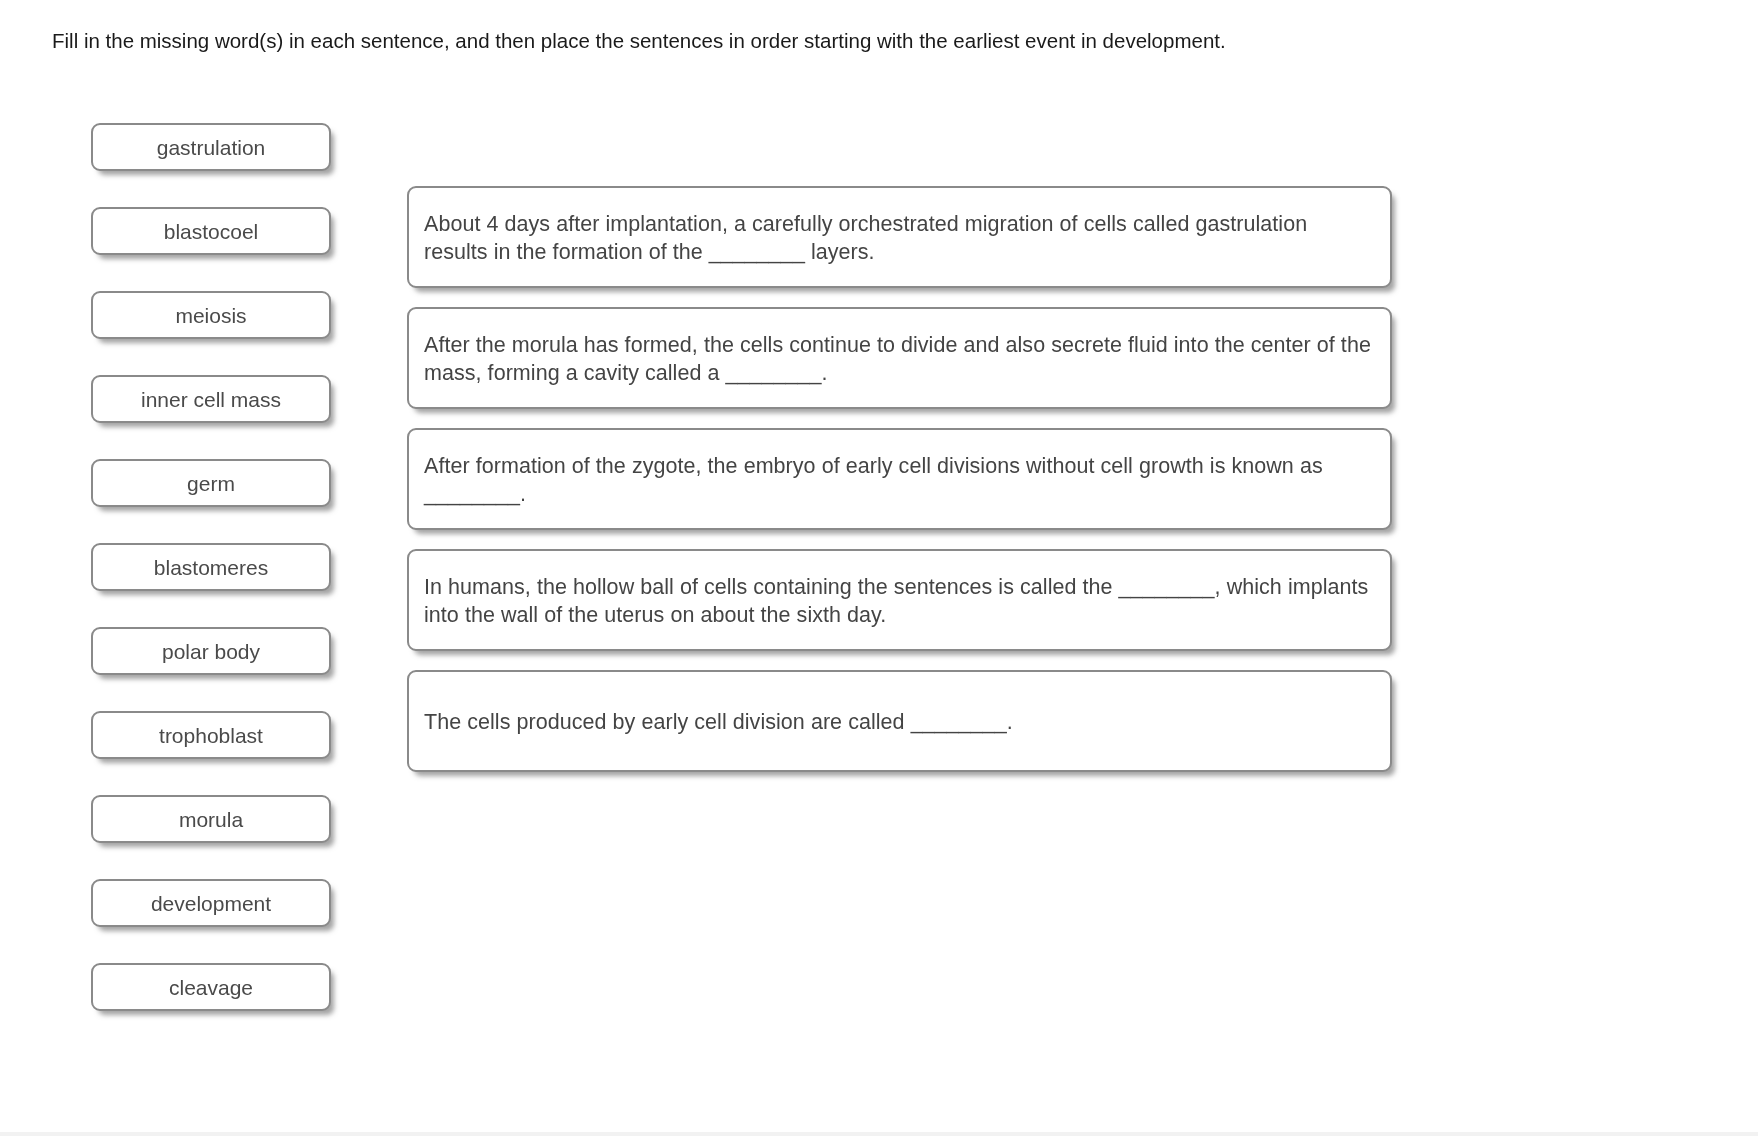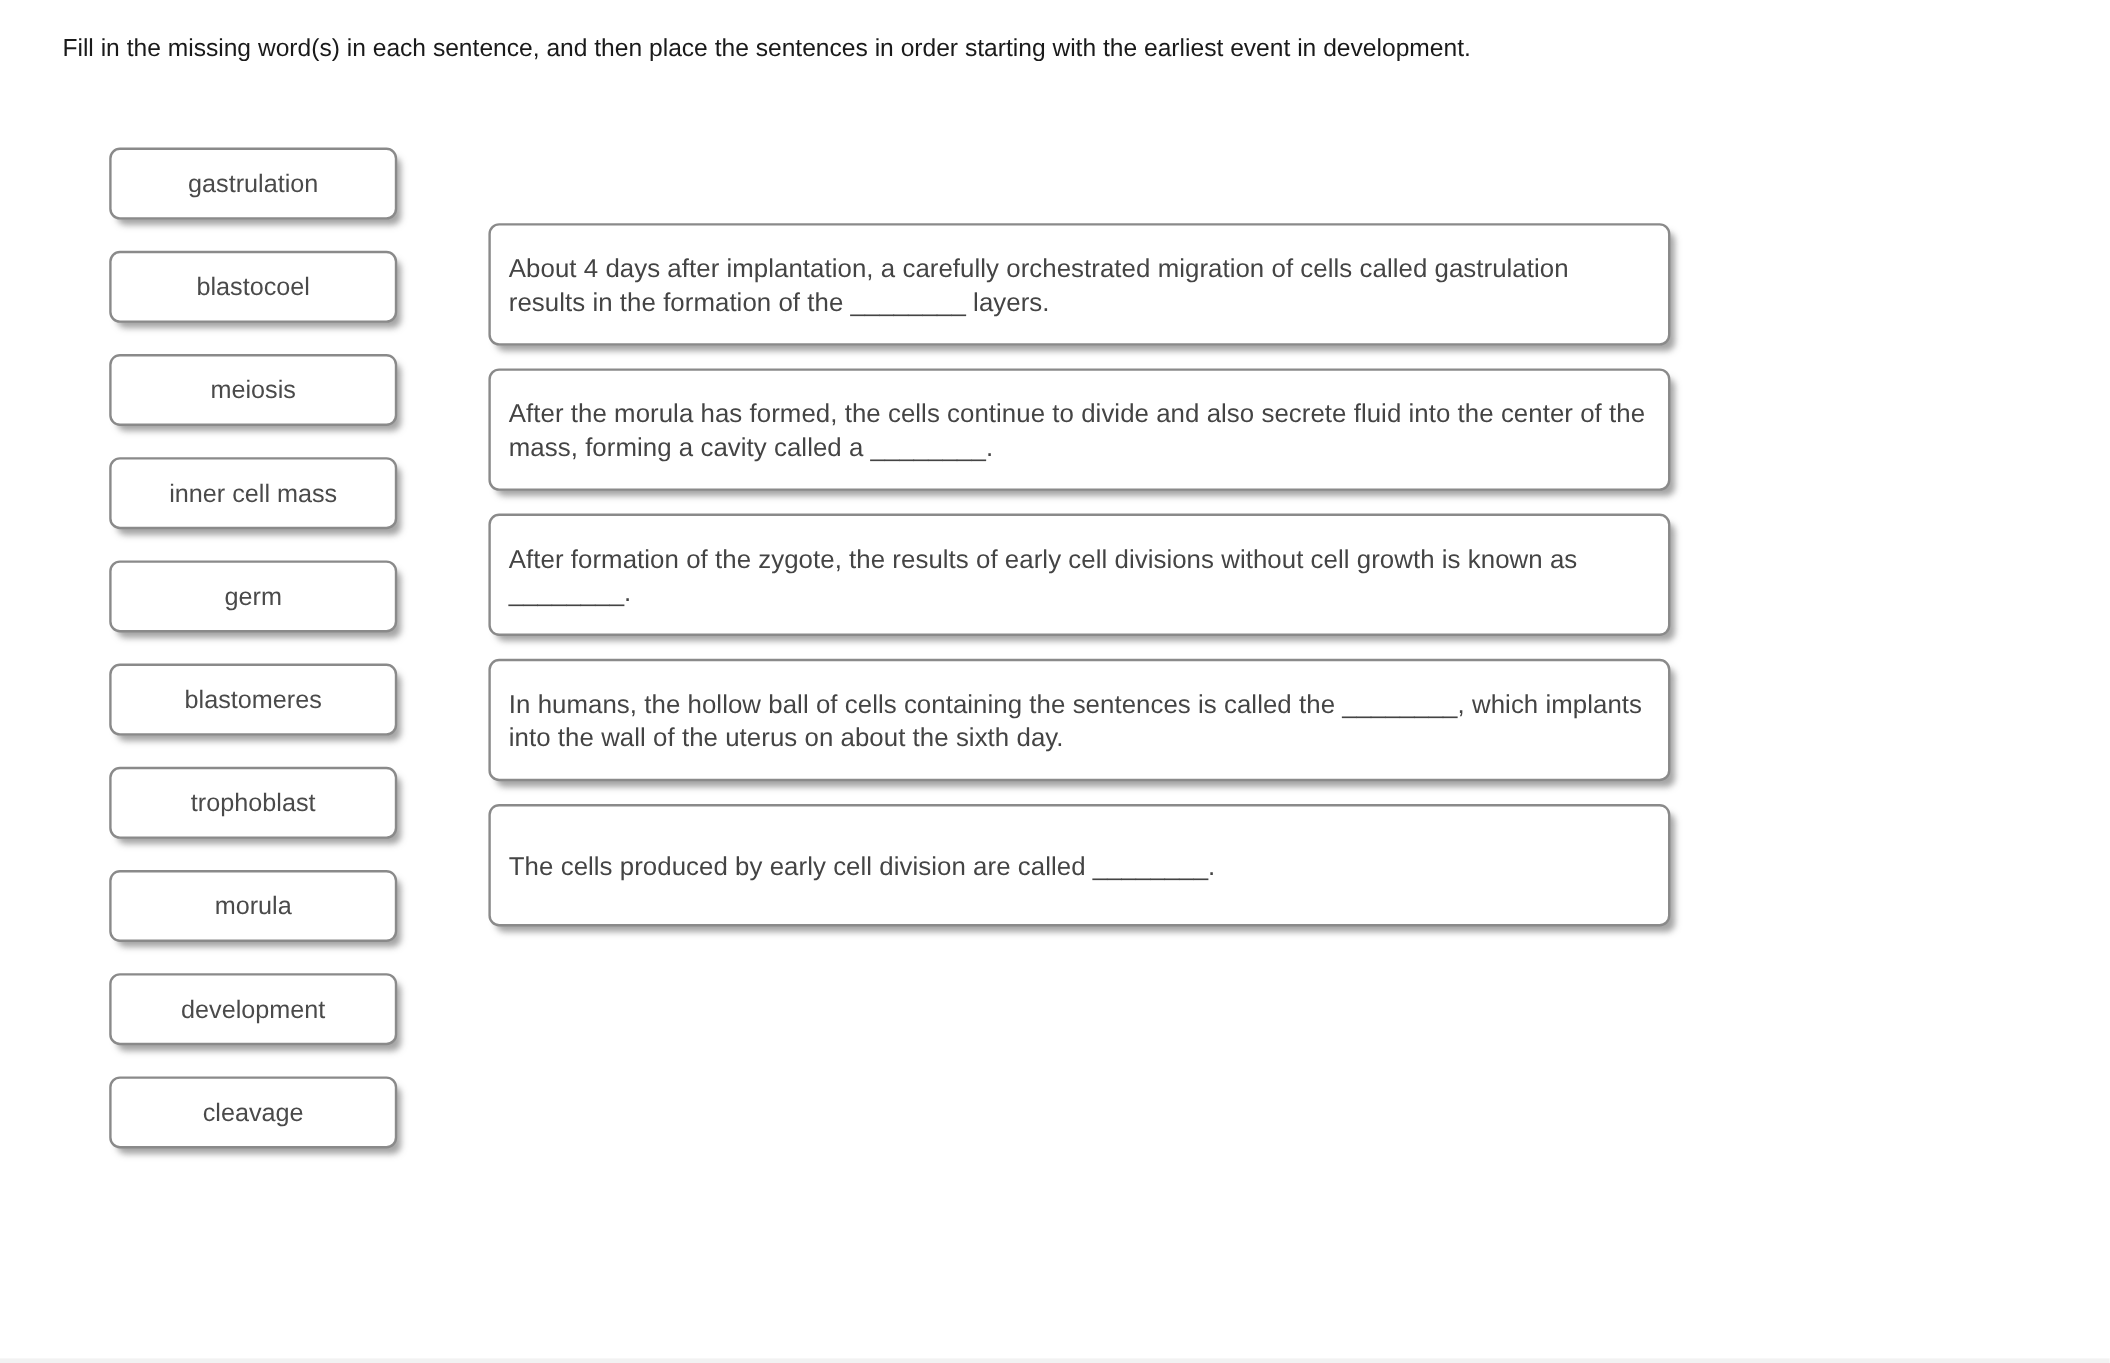--- a/index.html
+++ b/index.html
@@ -53,22 +53,22 @@
 
   
   #word-bank {
     position: absolute;
     left: 91px;
     top: 123px;
     width: 240px;
   }
   .word-card {
     width: 240px;
-    height: 60px;
-    margin-bottom: 26px;
+    height: 48px;
+    margin-bottom: 36px;
     display: flex;
     align-items: center;
     justify-content: center;
     cursor: move;
   }
   .word-card .word-label {
     font-size: 21px;
     color: #4a4a4a;
     line-height: 1;
     text-align: center;
@@ -130,20 +130,23 @@
     <div class="card word-card">
       <span class="word-label">inner cell mass</span>
     </div>
     <div class="card word-card">
       <span class="word-label">germ</span>
     </div>
     <div class="card word-card">
       <span class="word-label">blastomeres</span>
     </div>
     <div class="card word-card">
+      <span class="word-label">polar body</span>
+    </div>
+    <div class="card word-card">
       <span class="word-label">trophoblast</span>
     </div>
     <div class="card word-card">
       <span class="word-label">morula</span>
     </div>
     <div class="card word-card">
       <span class="word-label">development</span>
     </div>
     <div class="card word-card">
       <span class="word-label">cleavage</span>
@@ -151,21 +154,21 @@
   </div>
 
 <div id="sentence-list">
     <div class="card sentence-card h-2">
       <span class="sentence-text">About 4 days after implantation, a carefully orchestrated migration of cells called gastrulation results in the formation of the ________ layers.</span>
     </div>
     <div class="card sentence-card h-2">
       <span class="sentence-text">After the morula has formed, the cells continue to divide and also secrete fluid into the center of the mass, forming a cavity called a ________.</span>
     </div>
     <div class="card sentence-card h-2">
-      <span class="sentence-text">After formation of the zygote, the results of early cell divisions without cell growth is known as ________.</span>
+      <span class="sentence-text">After formation of the zygote, the embryo of early cell divisions without cell growth is known as ________.</span>
     </div>
     <div class="card sentence-card h-2">
       <span class="sentence-text">In humans, the hollow ball of cells containing the sentences is called the ________, which implants into the wall of the uterus on about the sixth day.</span>
     </div>
     <div class="card sentence-card h-2">
       <span class="sentence-text">The cells produced by early cell division are called ________.</span>
     </div>
   </div>
 
 <div id="page-bottom-edge"></div>

